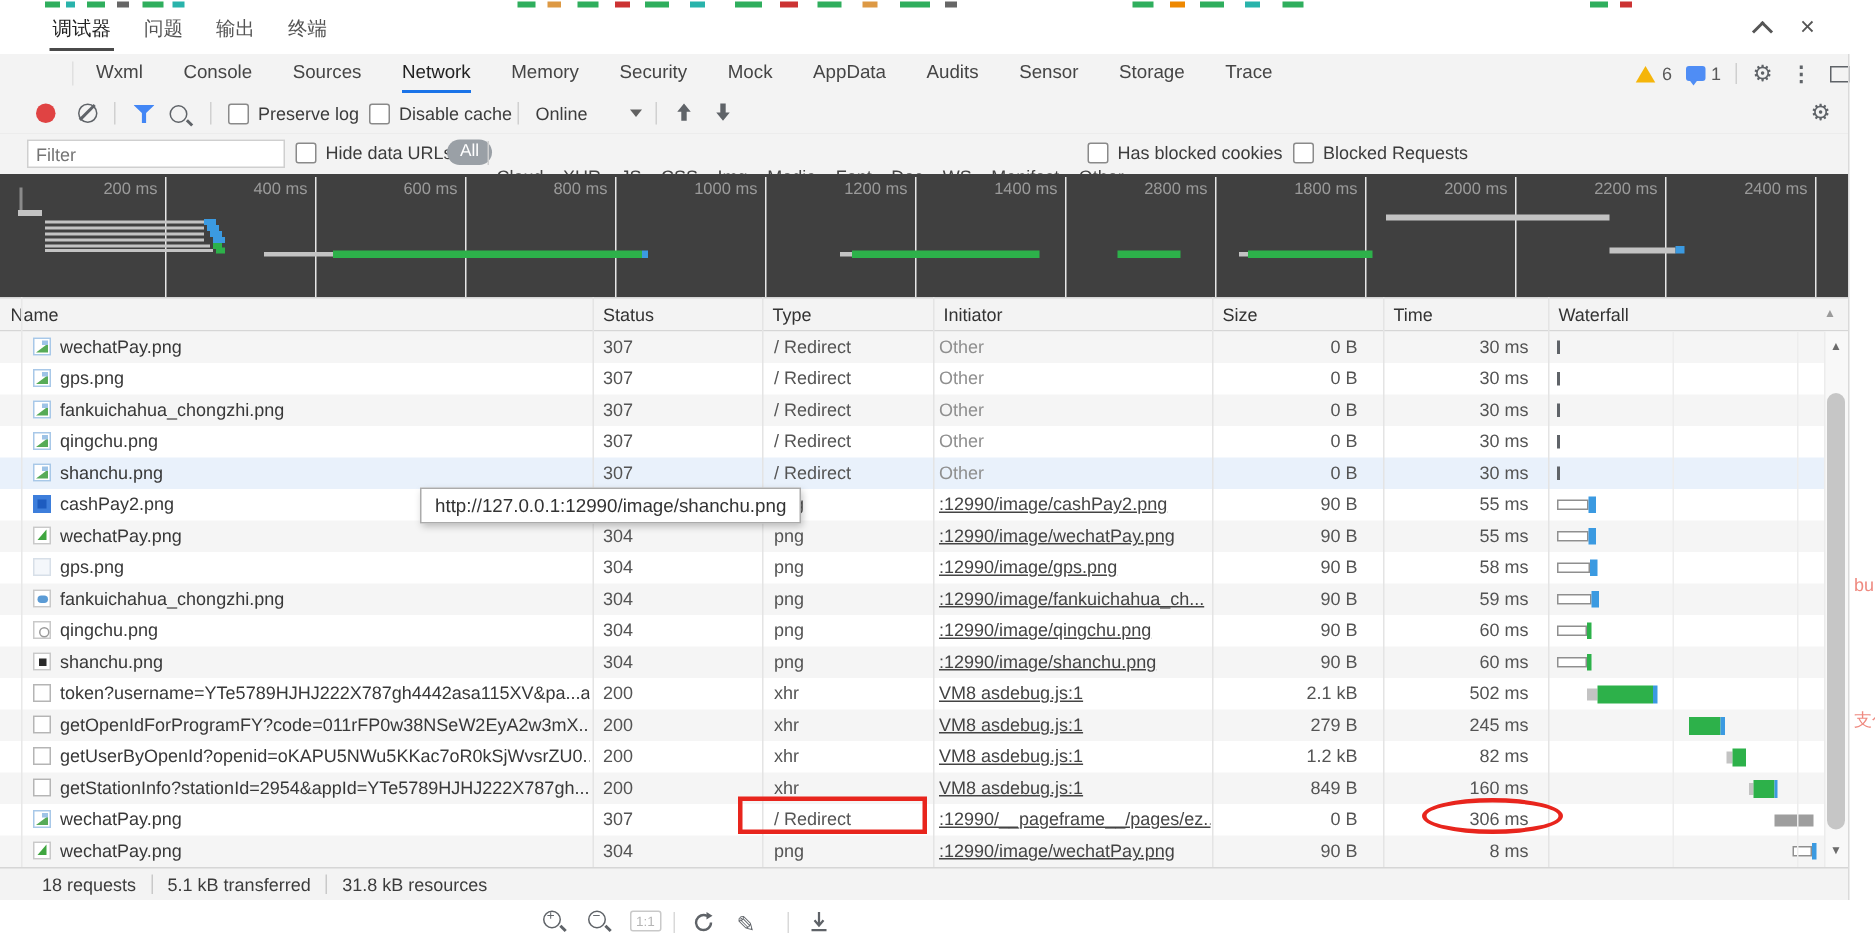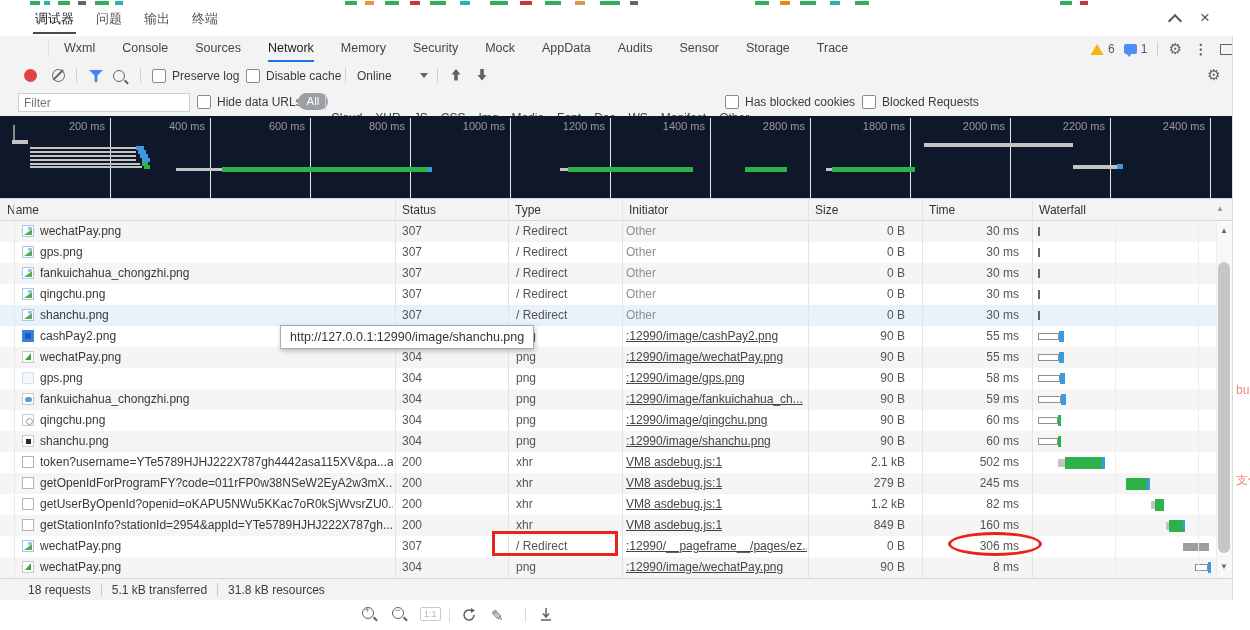--- a/index.html
+++ b/index.html
@@ -34,21 +34,21 @@
 
   
   .fr{position:absolute;left:0;top:89px;width:1232px;height:27px;background:#f3f3f3;border-bottom:1px solid #d6d6d6;}
   .filter-input{position:absolute;left:18px;top:4px;width:160px;height:17px;border:1px solid #cfcfcf;background:#fff;
                 font-family:"Liberation Sans",sans-serif;font-size:12px;color:#333;padding:0 5px;outline:none;}
   .pill-all{position:absolute;left:298px;top:4px;min-width:22px;height:17px;line-height:17px;text-align:center;
             background:#9aa0a6;color:#fff;border-radius:9px;padding:0 4px;font-size:11.5px;}
   .type-pills{position:absolute;left:331px;top:20px;height:18px;display:flex;gap:13px;align-items:center;color:#454545;}
 
   
-  .ov{position:absolute;left:0;top:116px;width:1232px;height:82px;background:#0f172a;}
+  .ov{position:absolute;left:0;top:116px;width:1232px;height:82px;background:#404040;}
   .ov .grid{position:absolute;top:2px;bottom:0;width:1px;background:#e7e7e7;}
   .ov .tick-label{position:absolute;top:4px;width:60px;text-align:right;color:#9a9a9a;font-size:11px;}
   .ovbar{position:absolute;}
 
   
   .thead{position:absolute;left:0;top:198px;width:1232px;height:23px;background:#f3f3f3;
          border-top:1px solid #d6d6d6;border-bottom:1px solid #d6d6d6;box-sizing:border-box;}
   .th{position:absolute;top:0;height:22px;line-height:22px;color:#333;padding-left:7px;box-sizing:border-box;font-size:12px;}
   .rows{position:absolute;left:0;top:221px;width:1232px;height:357px;}
   .row{position:absolute;left:0;width:1232px;height:21px;}

